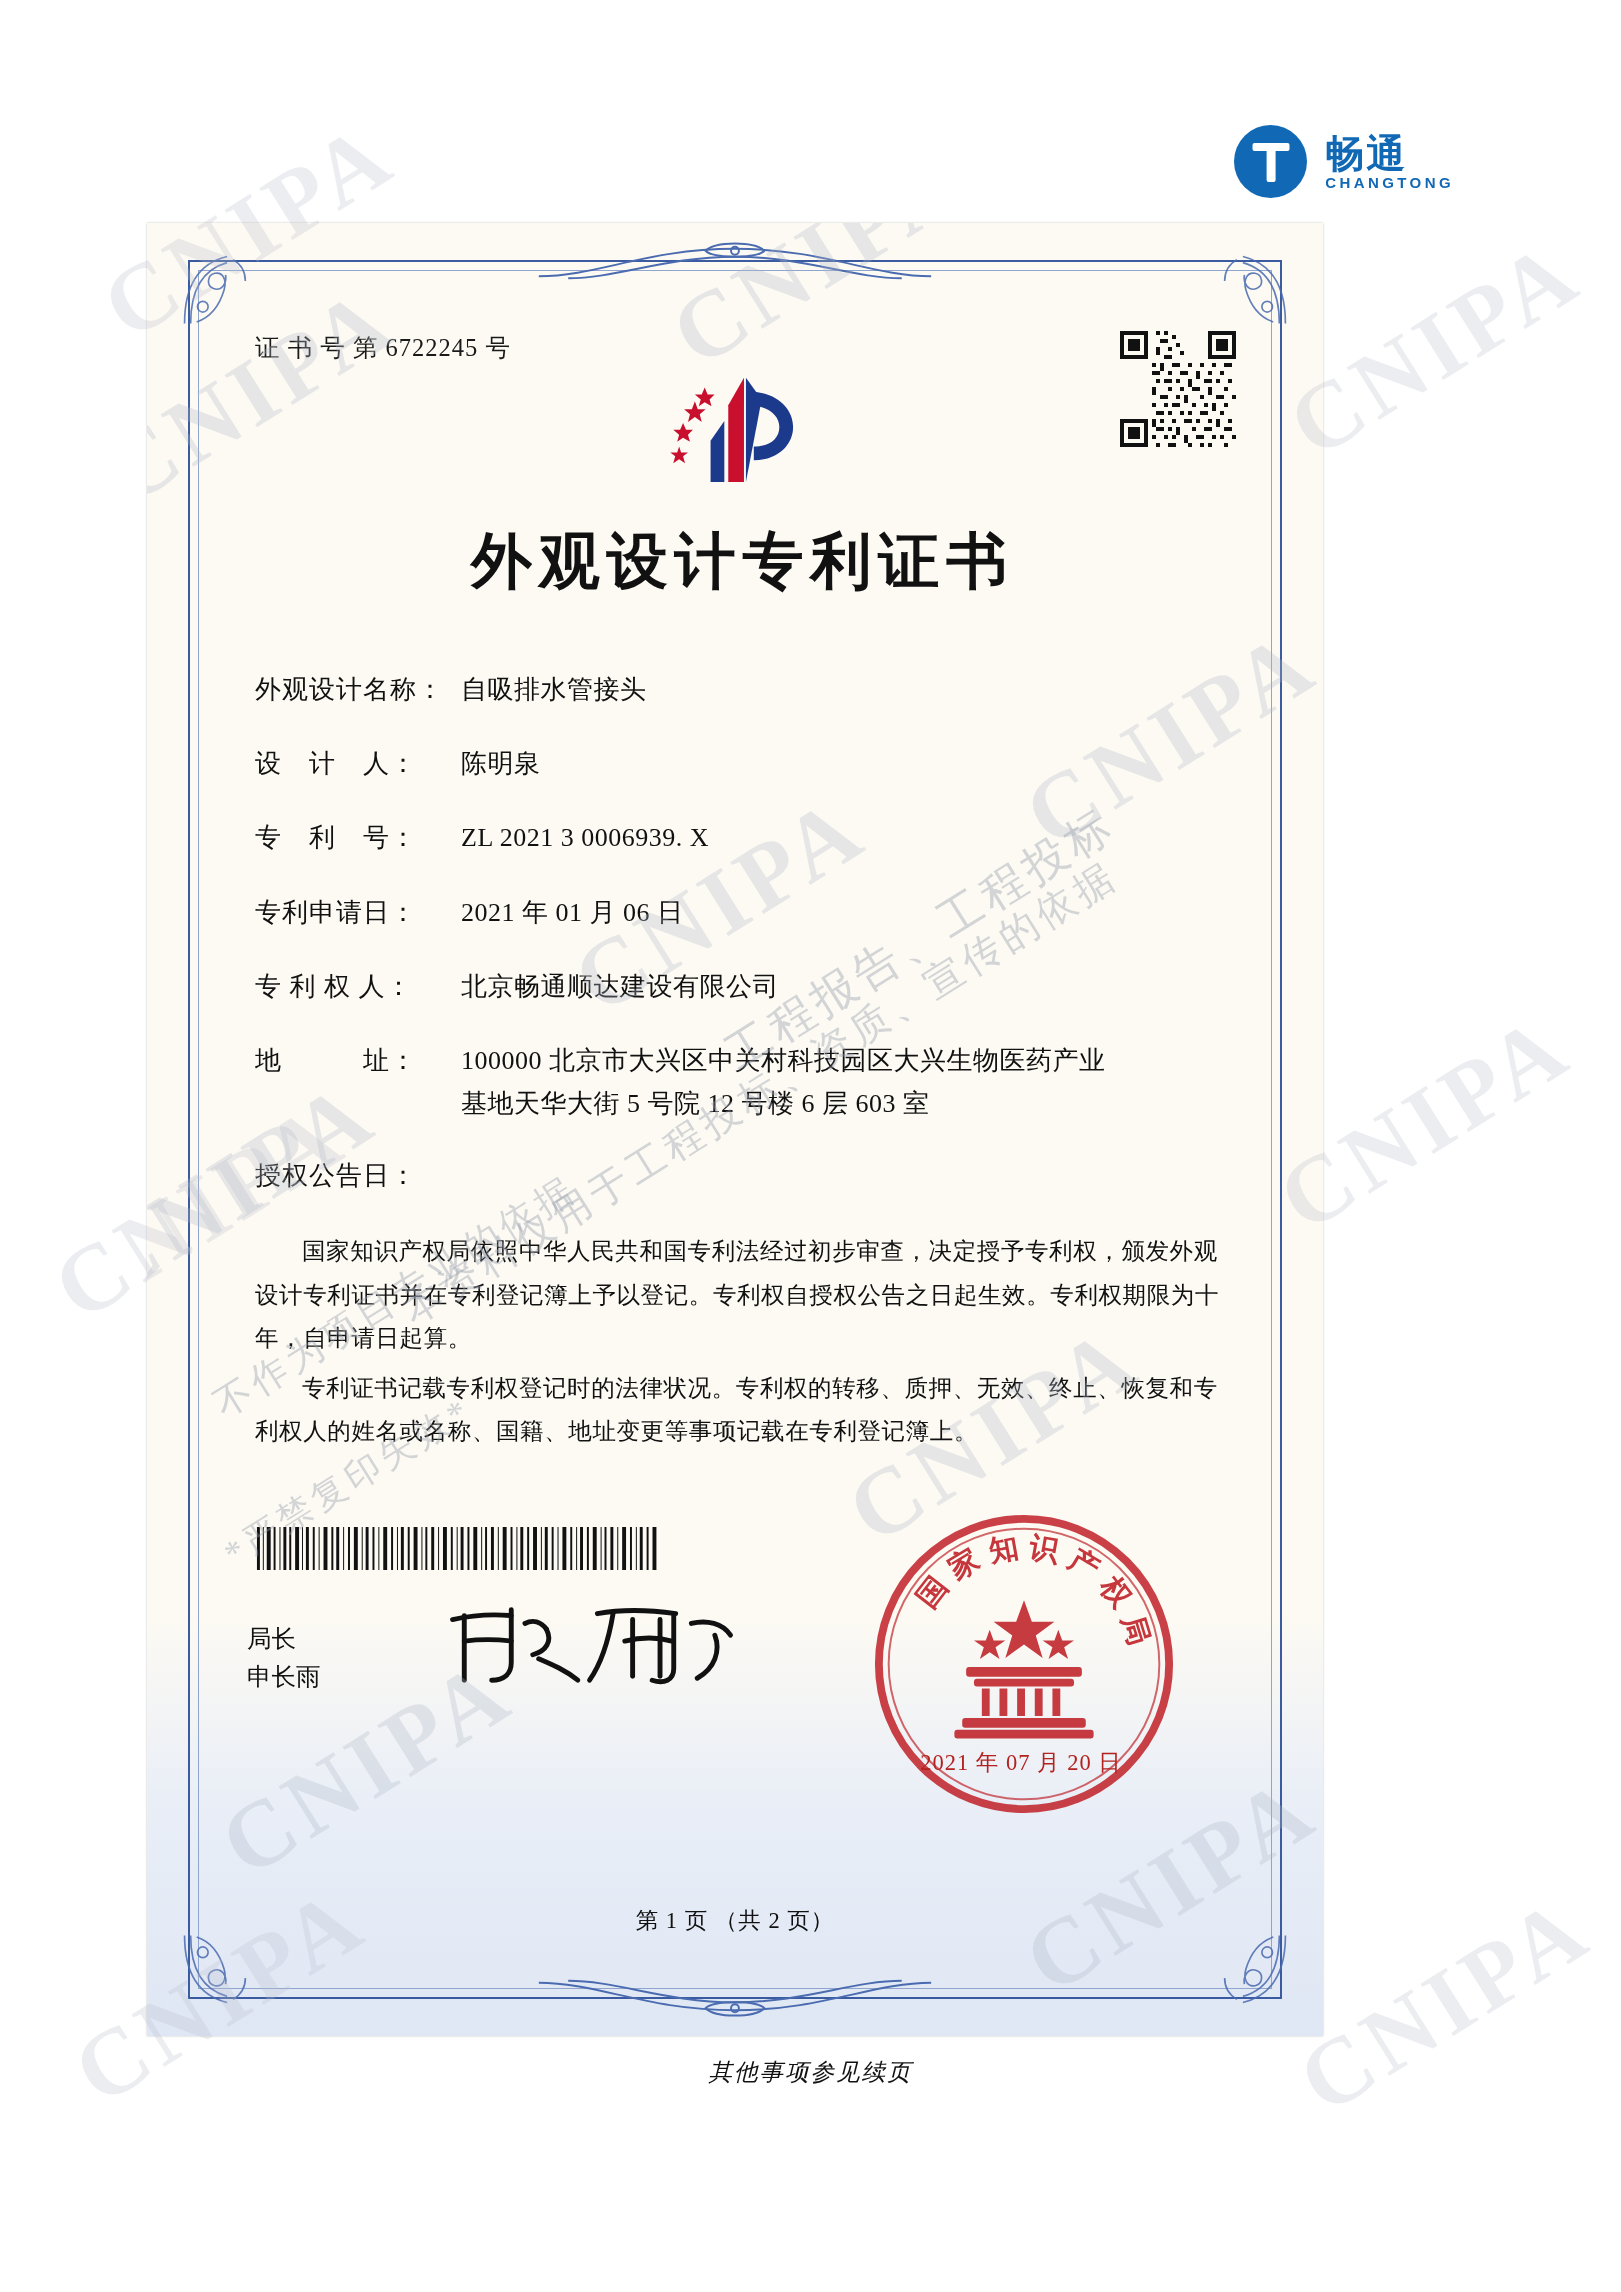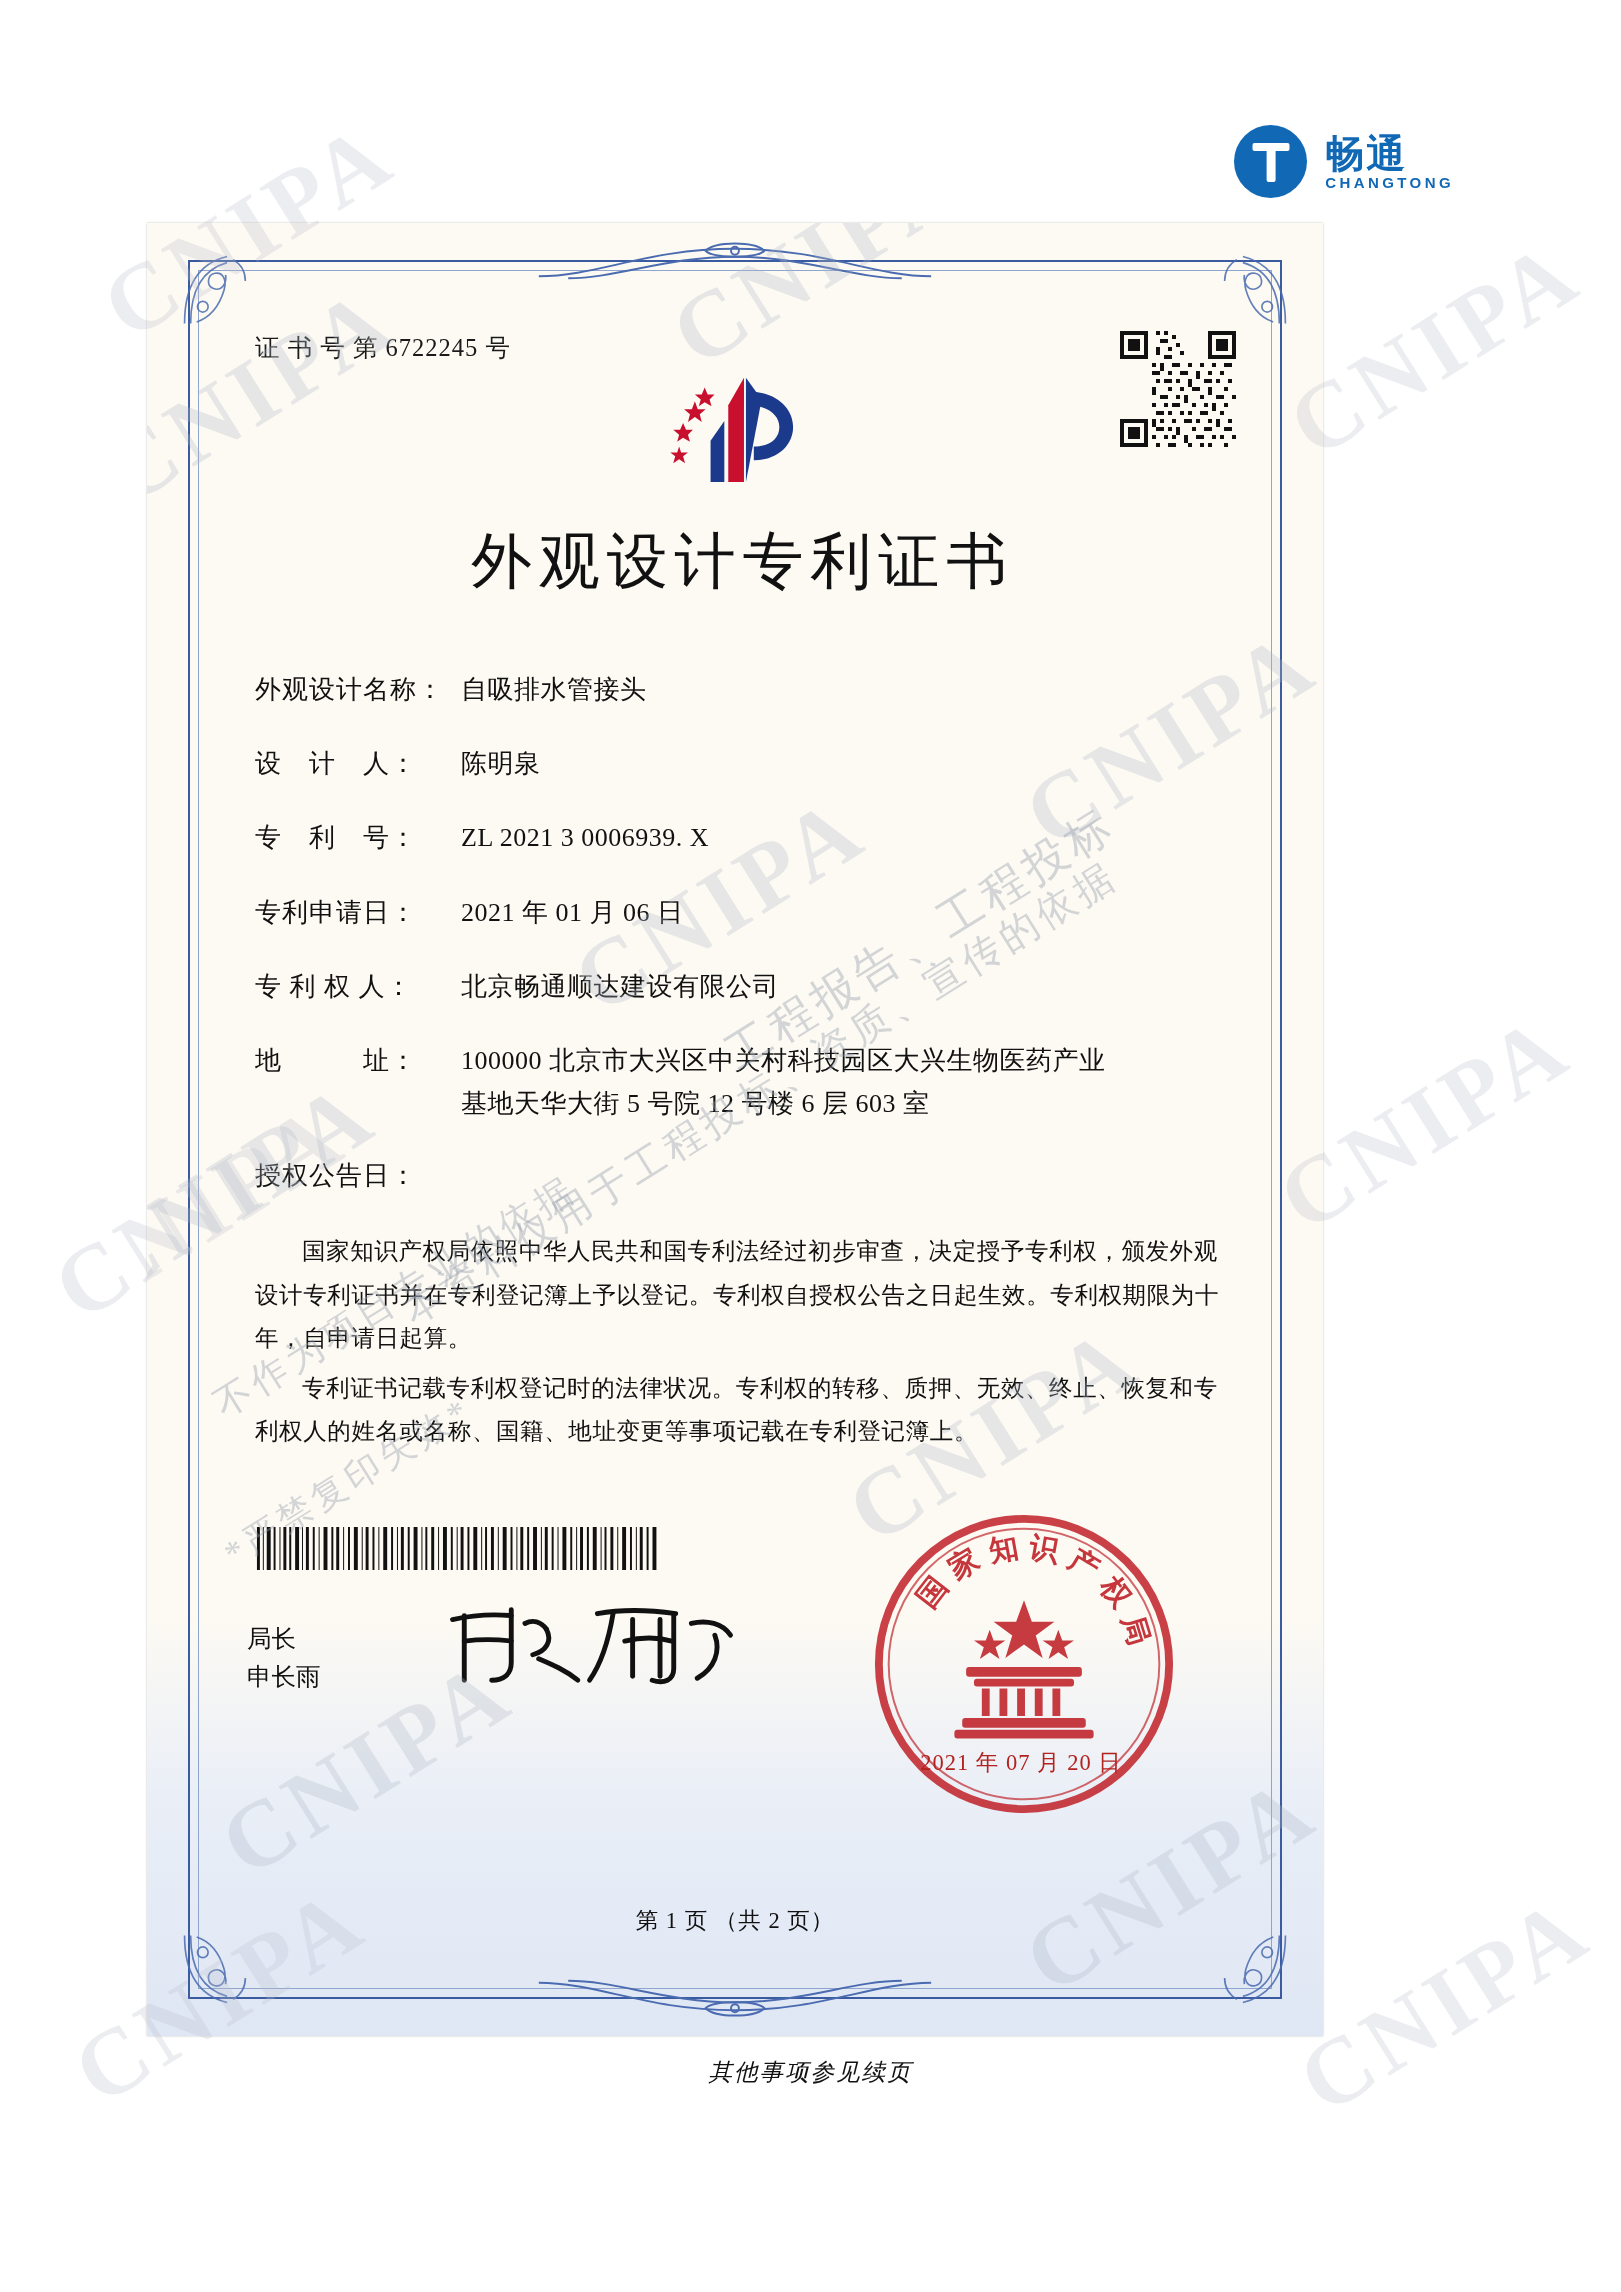--- a/index.html
+++ b/index.html
@@ -165,21 +165,21 @@
     top: 0px;
     width: 116px;
     height: 116px;
   }
   .qr-wrap svg { width: 100%; height: 100%; display: block; }
 
   .doc-title {
     margin-top: 157px;
     text-align: center;
     font-size: 61px;
-    font-weight: normal;
+    font-weight: bold;
     letter-spacing: 6.9px;
     color: #111;
     font-family: "Liberation Serif", "DejaVu Serif", serif;
   }
 
   .fields {
     margin-top: 71px;
     font-size: 26px;
     color: #111;
     line-height: 1.2;

